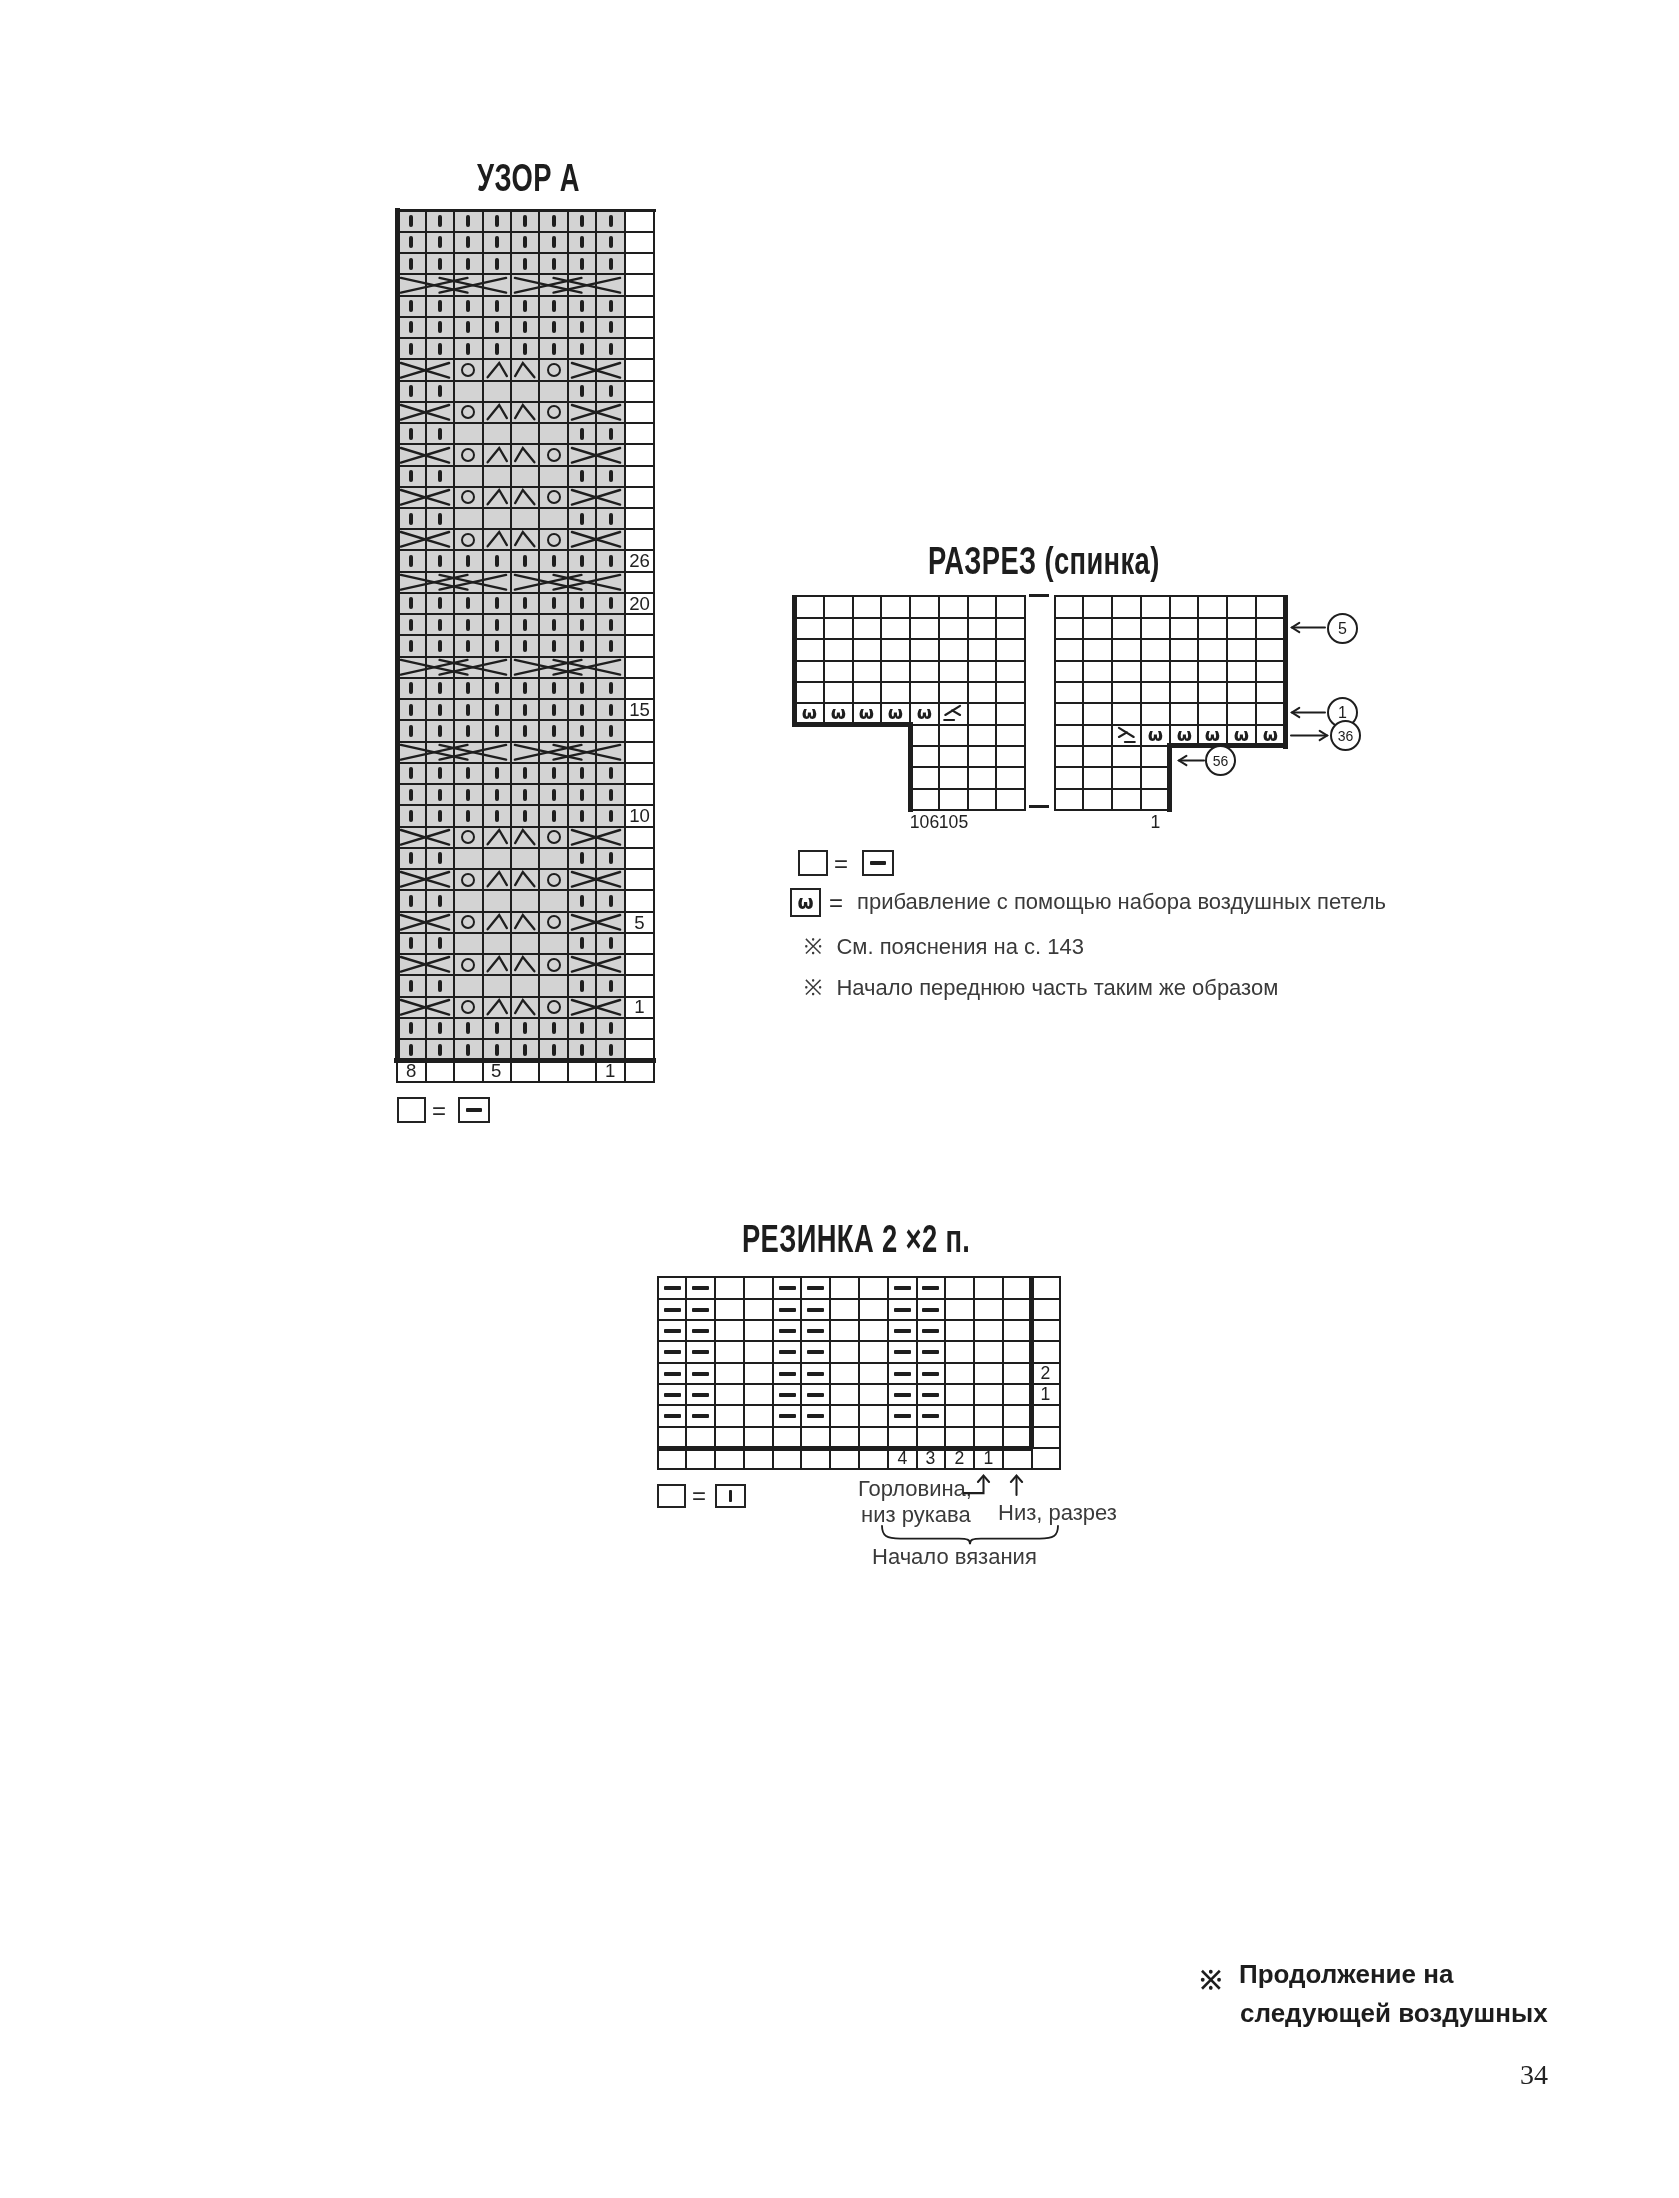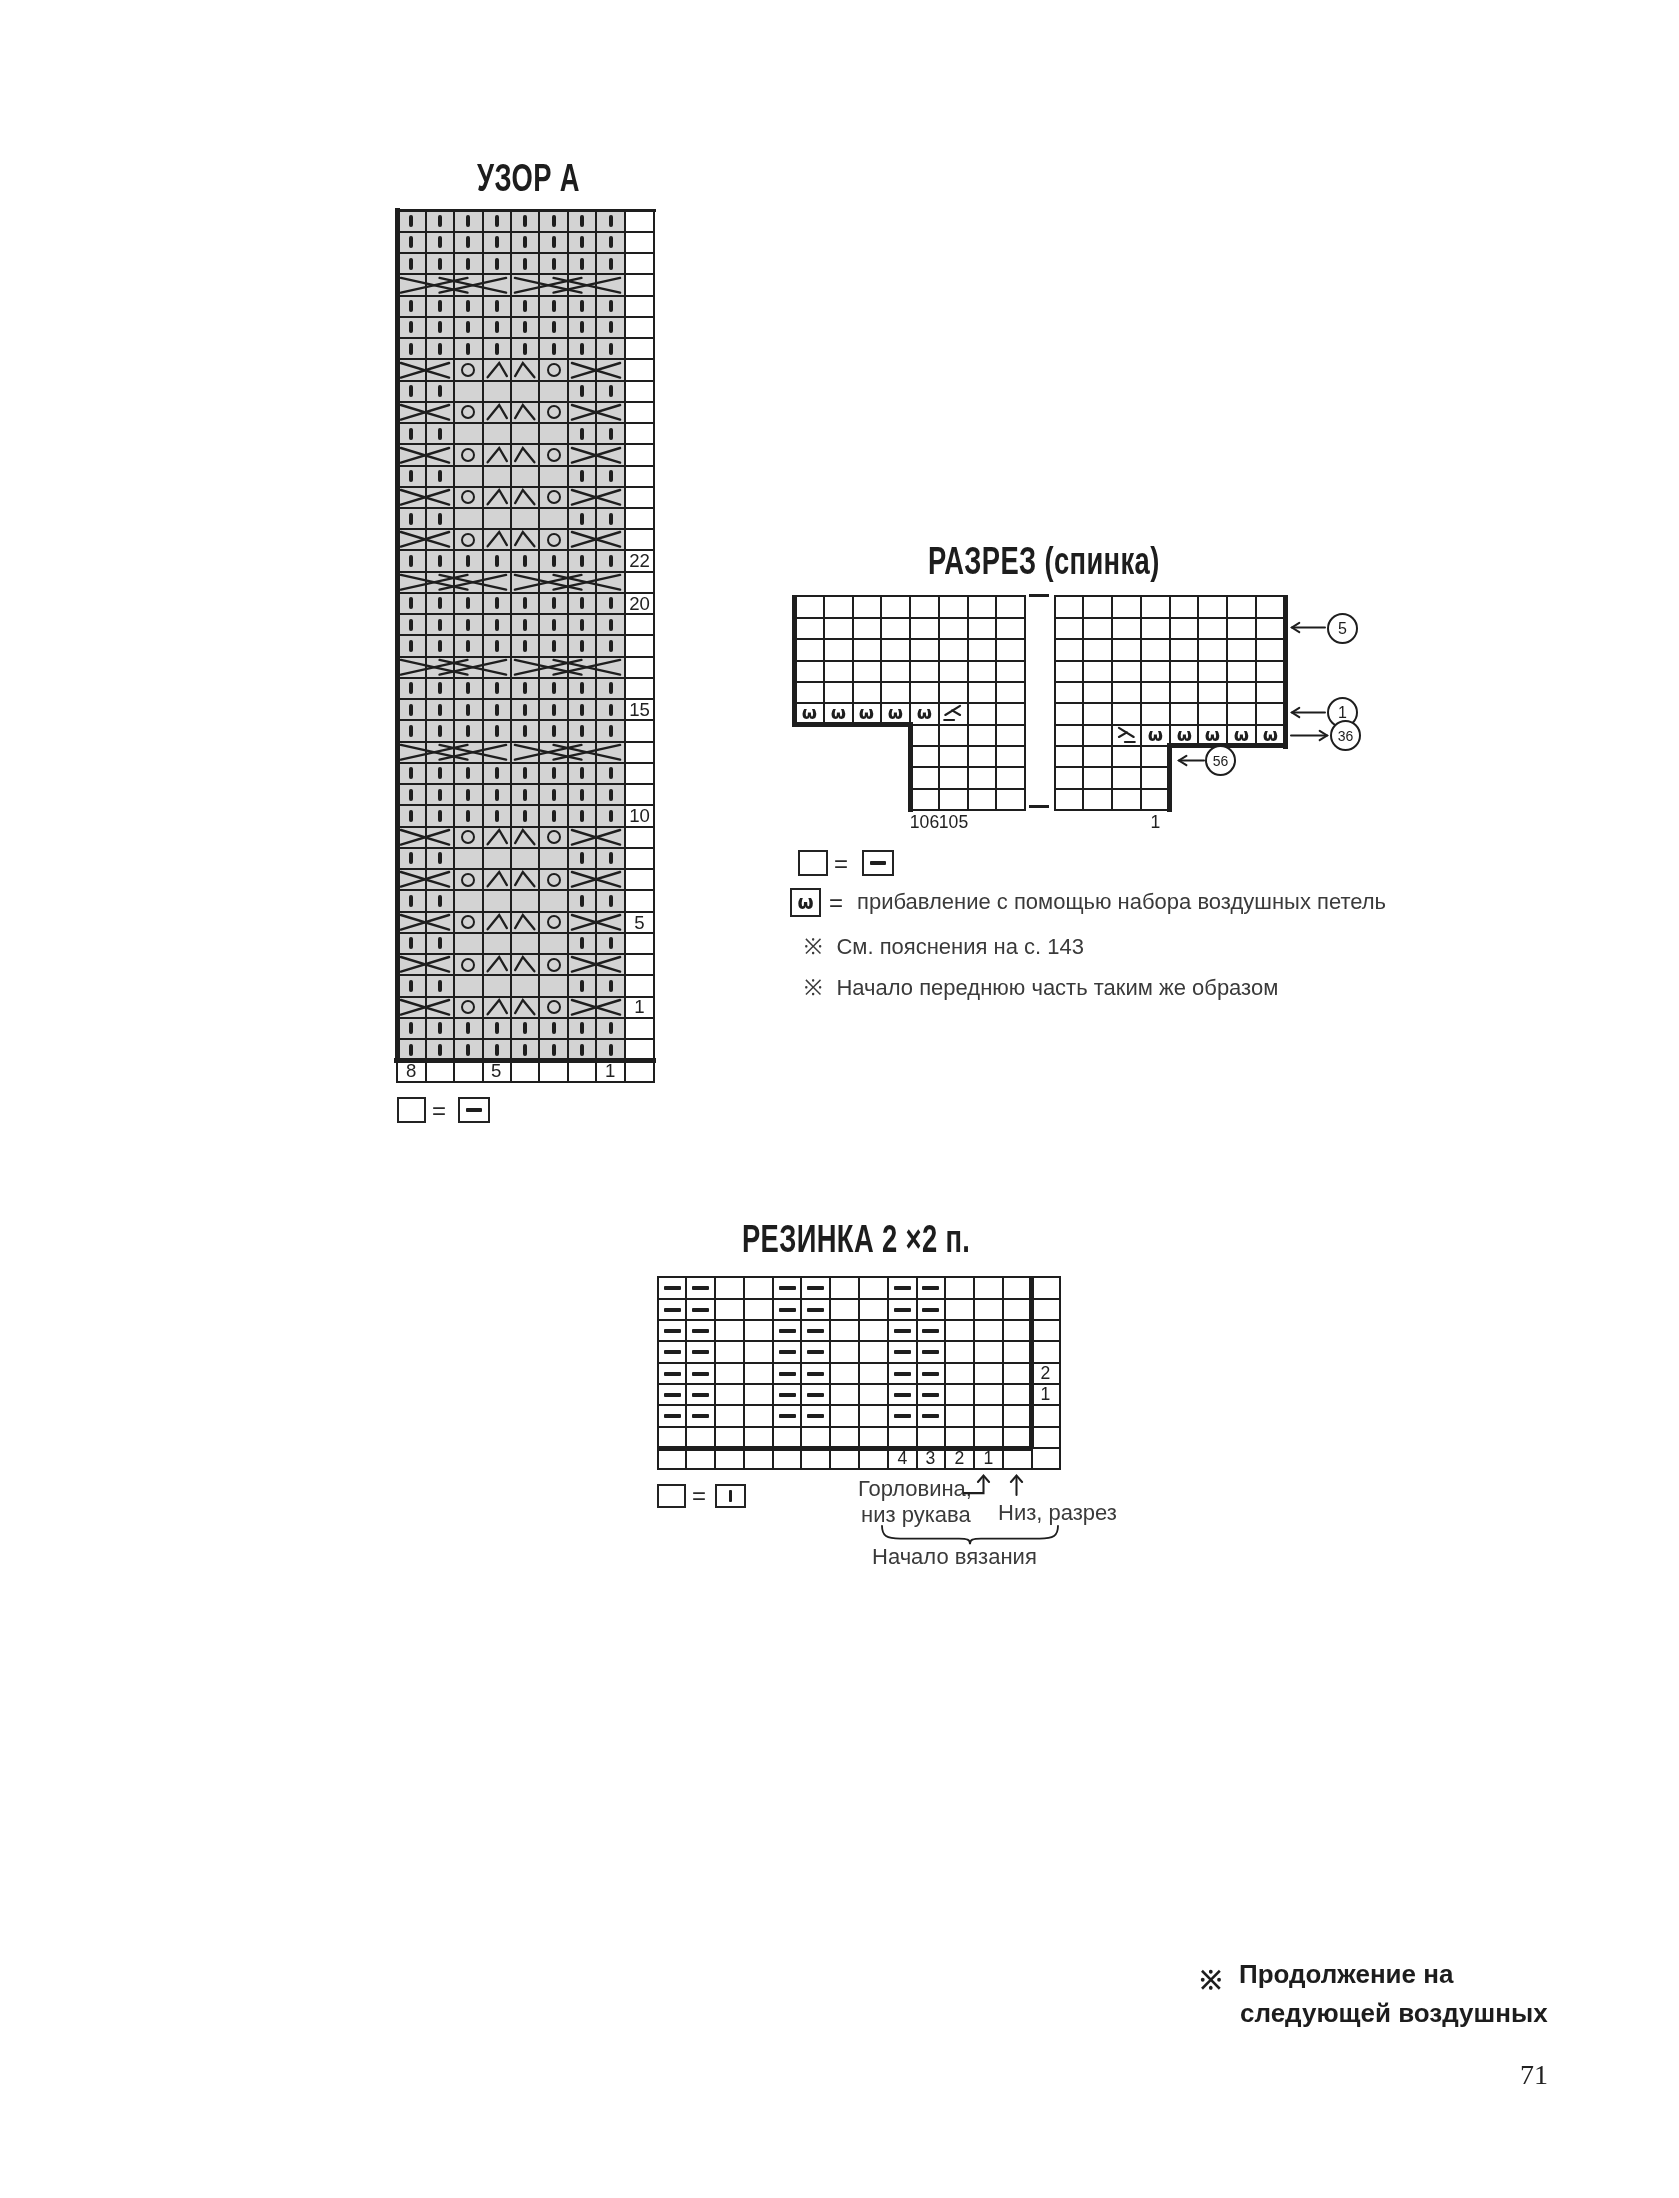--- a/index.html
+++ b/index.html
@@ -52,21 +52,21 @@
     </div>
 
   <div class="txt" style="left:858px;top:1476px">Горловина,</div>
   <div class="txt" style="left:861px;top:1502px">низ рукава</div>
   <div class="txt" style="left:998px;top:1500px">Низ, разрез</div>
   <div class="txt" style="left:872px;top:1544px">Начало вязания</div>
 
   <div class="foot" style="left:1200px;top:1961px">※</div>
   <div class="foot" style="left:1239px;top:1959px">Продолжение на</div>
   <div class="foot" style="left:1240px;top:1998px">следующей воздушных</div>
-  <div style="position:absolute;left:1520px;top:2059px;font:28px 'Liberation Serif',serif;color:#222">71</div>
+  <div style="position:absolute;left:1520px;top:2059px;font:28px 'Liberation Serif',serif;color:#222">34</div>
 <div style="position: absolute; left: 397px; top: 211px; width: 228px; height: 850px; background: rgb(211, 211, 211);"></div>
     <div style="position: absolute; left: 396px; top: 210px; width: 258px; height: 1.9px; background: rgb(30, 30, 30);"></div>
     <div style="position: absolute; left: 396px; top: 231px; width: 258px; height: 1.9px; background: rgb(30, 30, 30);"></div>
     <div style="position: absolute; left: 396px; top: 252px; width: 258px; height: 1.9px; background: rgb(30, 30, 30);"></div>
     <div style="position: absolute; left: 396px; top: 273px; width: 258px; height: 1.9px; background: rgb(30, 30, 30);"></div>
     <div style="position: absolute; left: 396px; top: 295px; width: 258px; height: 1.9px; background: rgb(30, 30, 30);"></div>
     <div style="position: absolute; left: 396px; top: 316px; width: 258px; height: 1.9px; background: rgb(30, 30, 30);"></div>
     <div style="position: absolute; left: 396px; top: 337px; width: 258px; height: 1.9px; background: rgb(30, 30, 30);"></div>
     <div style="position: absolute; left: 396px; top: 358px; width: 258px; height: 1.9px; background: rgb(30, 30, 30);"></div>
     <div style="position: absolute; left: 396px; top: 380px; width: 258px; height: 1.9px; background: rgb(30, 30, 30);"></div>
@@ -493,21 +493,21 @@
     <div style="position: absolute; left: 580px; top: 1022px; width: 3.7px; height: 12px; background: rgb(30, 30, 30); border-radius: 1.9px;"></div>
     <div style="position: absolute; left: 609px; top: 1022px; width: 3.7px; height: 12px; background: rgb(30, 30, 30); border-radius: 1.9px;"></div>
     <div style="position: absolute; left: 409px; top: 1044px; width: 3.7px; height: 12px; background: rgb(30, 30, 30); border-radius: 1.9px;"></div>
     <div style="position: absolute; left: 438px; top: 1044px; width: 3.7px; height: 12px; background: rgb(30, 30, 30); border-radius: 1.9px;"></div>
     <div style="position: absolute; left: 466px; top: 1044px; width: 3.7px; height: 12px; background: rgb(30, 30, 30); border-radius: 1.9px;"></div>
     <div style="position: absolute; left: 495px; top: 1044px; width: 3.7px; height: 12px; background: rgb(30, 30, 30); border-radius: 1.9px;"></div>
     <div style="position: absolute; left: 523px; top: 1044px; width: 3.7px; height: 12px; background: rgb(30, 30, 30); border-radius: 1.9px;"></div>
     <div style="position: absolute; left: 552px; top: 1044px; width: 3.7px; height: 12px; background: rgb(30, 30, 30); border-radius: 1.9px;"></div>
     <div style="position: absolute; left: 580px; top: 1044px; width: 3.7px; height: 12px; background: rgb(30, 30, 30); border-radius: 1.9px;"></div>
     <div style="position: absolute; left: 609px; top: 1044px; width: 3.7px; height: 12px; background: rgb(30, 30, 30); border-radius: 1.9px;"></div>
-    <div style="position: absolute; left: 625px; top: 550px; width: 29px; height: 21px; display: flex; align-items: center; justify-content: center; font: 18.6px &quot;Liberation Sans&quot;, sans-serif; color: rgb(34, 34, 34);">22</div>
+    <div style="position: absolute; left: 625px; top: 550px; width: 29px; height: 21px; display: flex; align-items: center; justify-content: center; font: 18.6px &quot;Liberation Sans&quot;, sans-serif; color: rgb(34, 34, 34);">26</div>
     <div style="position: absolute; left: 625px; top: 593px; width: 29px; height: 21px; display: flex; align-items: center; justify-content: center; font: 18.6px &quot;Liberation Sans&quot;, sans-serif; color: rgb(34, 34, 34);">20</div>
     <div style="position: absolute; left: 625px; top: 699px; width: 29px; height: 21px; display: flex; align-items: center; justify-content: center; font: 18.6px &quot;Liberation Sans&quot;, sans-serif; color: rgb(34, 34, 34);">15</div>
     <div style="position: absolute; left: 625px; top: 805px; width: 29px; height: 21px; display: flex; align-items: center; justify-content: center; font: 18.6px &quot;Liberation Sans&quot;, sans-serif; color: rgb(34, 34, 34);">10</div>
     <div style="position: absolute; left: 625px; top: 912px; width: 29px; height: 21px; display: flex; align-items: center; justify-content: center; font: 18.6px &quot;Liberation Sans&quot;, sans-serif; color: rgb(34, 34, 34);">5</div>
     <div style="position: absolute; left: 625px; top: 996px; width: 29px; height: 21px; display: flex; align-items: center; justify-content: center; font: 18.6px &quot;Liberation Sans&quot;, sans-serif; color: rgb(34, 34, 34);">1</div>
     <div style="position: absolute; left: 397px; top: 1060px; width: 28.5px; height: 21px; display: flex; align-items: center; justify-content: center; font: 18.6px &quot;Liberation Sans&quot;, sans-serif; color: rgb(34, 34, 34);">8</div>
     <div style="position: absolute; left: 482px; top: 1060px; width: 28.5px; height: 21px; display: flex; align-items: center; justify-content: center; font: 18.6px &quot;Liberation Sans&quot;, sans-serif; color: rgb(34, 34, 34);">5</div>
     <div style="position: absolute; left: 596px; top: 1060px; width: 28.5px; height: 21px; display: flex; align-items: center; justify-content: center; font: 18.6px &quot;Liberation Sans&quot;, sans-serif; color: rgb(34, 34, 34);">1</div>
     <div style="position: absolute; left: 794px; top: 595px; width: 232px; height: 1.9px; background: rgb(30, 30, 30);"></div>
     <div style="position: absolute; left: 794px; top: 617px; width: 232px; height: 1.9px; background: rgb(30, 30, 30);"></div>

